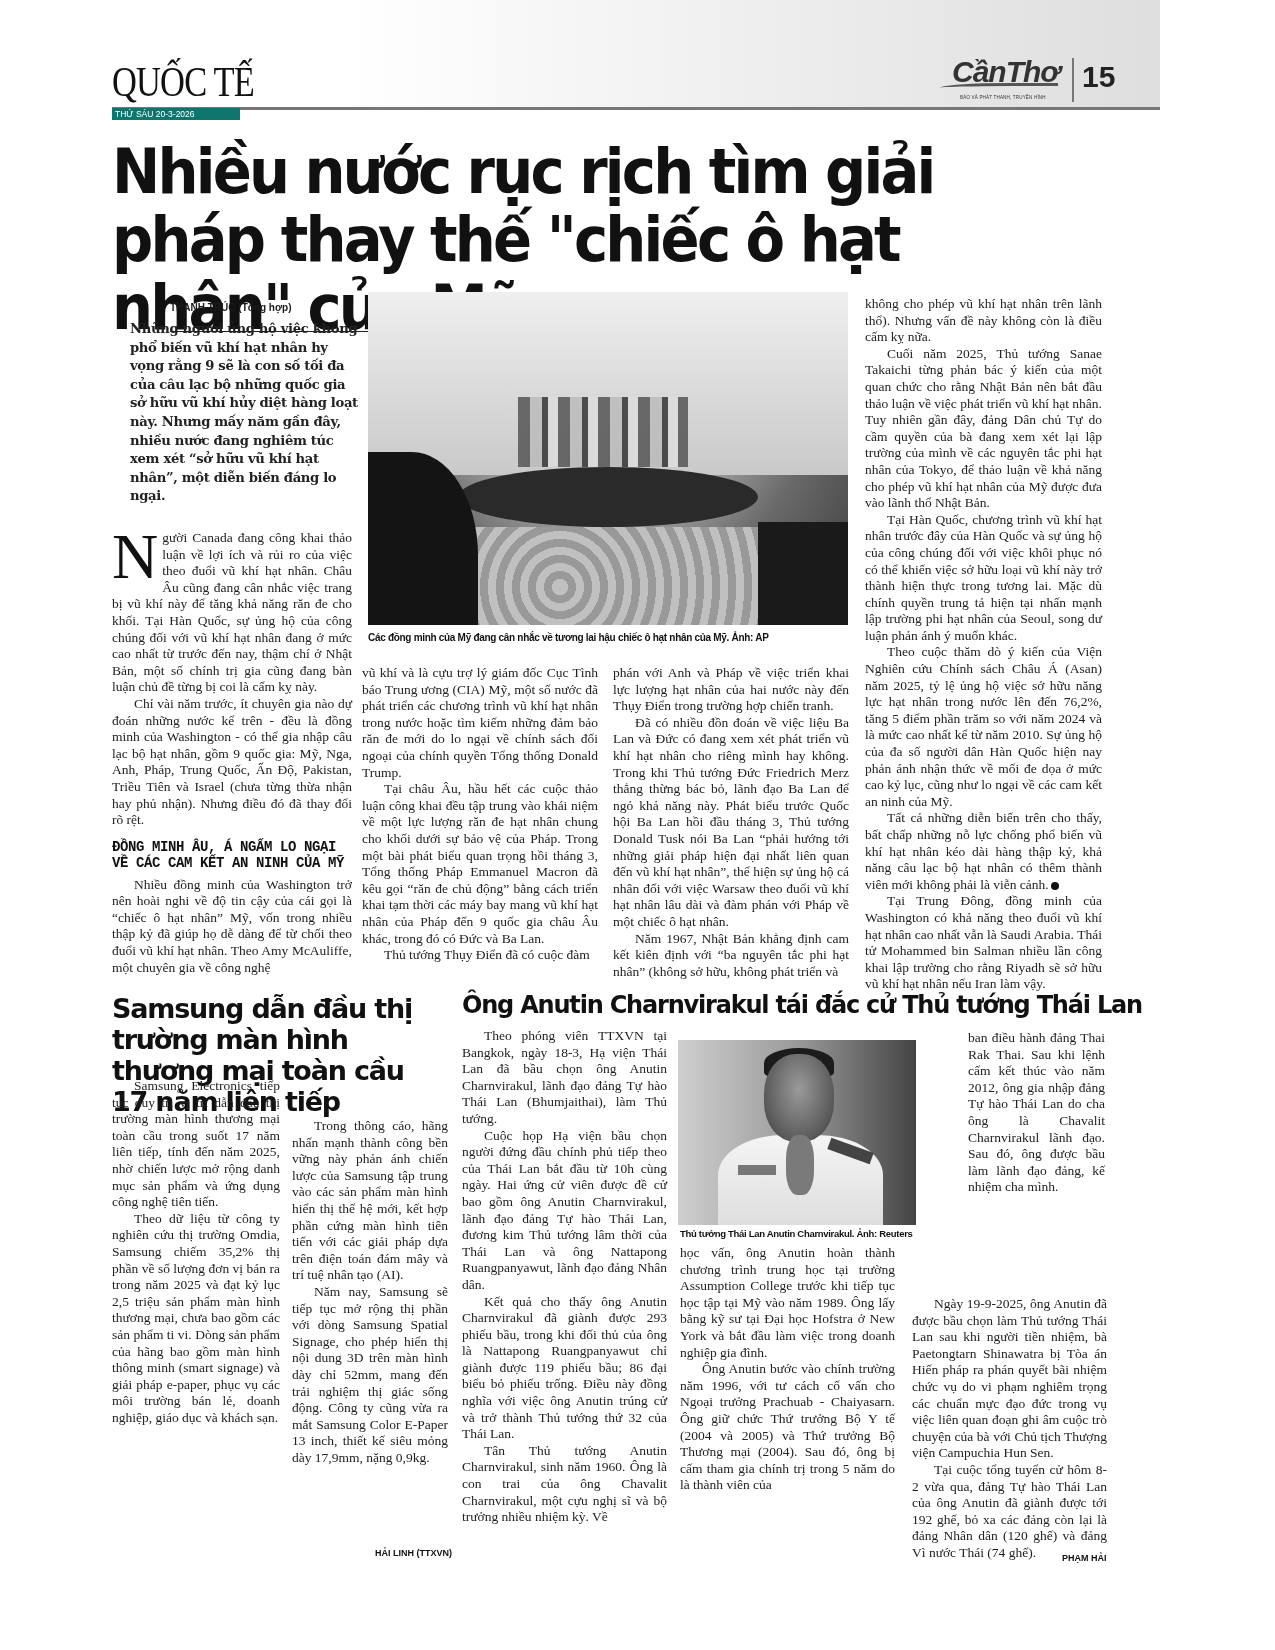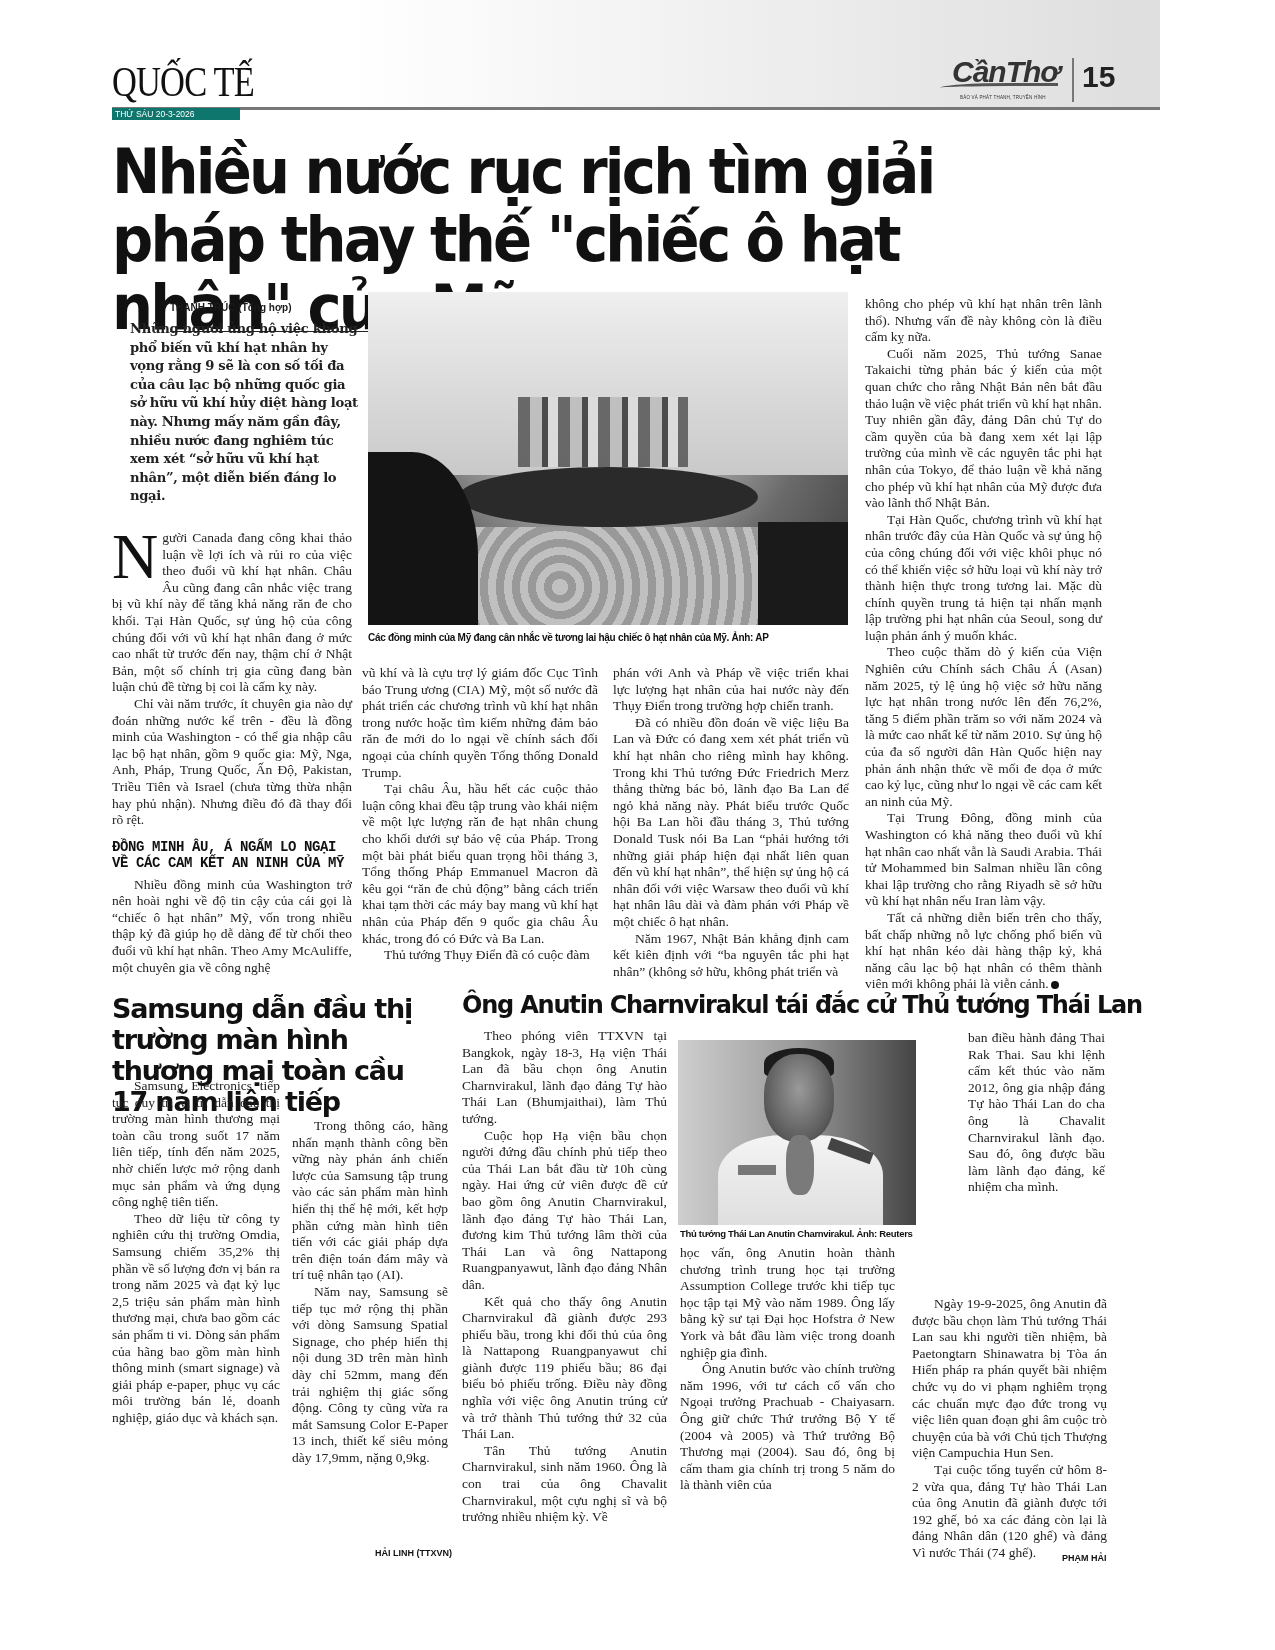--- a/index.html
+++ b/index.html
@@ -117,22 +117,22 @@
   <p class="noindent">phán với Anh và Pháp về việc triển khai lực lượng hạt nhân của hai nước này đến Thụy Điển trong trường hợp chiến tranh.</p>
   <p>Đã có nhiều đồn đoán về việc liệu Ba Lan và Đức có đang xem xét phát triển vũ khí hạt nhân cho riêng mình hay không. Trong khi Thủ tướng Đức Friedrich Merz thẳng thừng bác bỏ, lãnh đạo Ba Lan để ngỏ khả năng này. Phát biểu trước Quốc hội Ba Lan hồi đầu tháng 3, Thủ tướng Donald Tusk nói Ba Lan “phải hướng tới những giải pháp hiện đại nhất liên quan đến vũ khí hạt nhân”, thể hiện sự ủng hộ cá nhân đối với việc Warsaw theo đuổi vũ khí hạt nhân lâu dài và đàm phán với Pháp về một chiếc ô hạt nhân.</p>
   <p>Năm 1967, Nhật Bản khẳng định cam kết kiên định với “ba nguyên tắc phi hạt nhân” (không sở hữu, không phát triển và</p>
 </div>
 
 <div class="col" style="left:865px; top:296px; width:237px;">
   <p class="noindent">không cho phép vũ khí hạt nhân trên lãnh thổ). Nhưng vấn đề này không còn là điều cấm kỵ nữa.</p>
   <p>Cuối năm 2025, Thủ tướng Sanae Takaichi từng phản bác ý kiến của một quan chức cho rằng Nhật Bản nên bắt đầu thảo luận về việc phát triển vũ khí hạt nhân. Tuy nhiên gần đây, đảng Dân chủ Tự do cầm quyền của bà đang xem xét lại lập trường của mình về các nguyên tắc phi hạt nhân của Tokyo, để thảo luận về khả năng cho phép vũ khí hạt nhân của Mỹ được đưa vào lãnh thổ Nhật Bản.</p>
   <p>Tại Hàn Quốc, chương trình vũ khí hạt nhân trước đây của Hàn Quốc và sự ủng hộ của công chúng đối với việc khôi phục nó có thể khiến việc sở hữu loại vũ khí này trở thành hiện thực trong tương lai. Mặc dù chính quyền trung tả hiện tại nhấn mạnh lập trường phi hạt nhân của Seoul, song dư luận phản ánh ý muốn khác.</p>
   <p>Theo cuộc thăm dò ý kiến của Viện Nghiên cứu Chính sách Châu Á (Asan) năm 2025, tỷ lệ ủng hộ việc sở hữu năng lực hạt nhân trong nước lên đến 76,2%, tăng 5 điểm phần trăm so với năm 2024 và là mức cao nhất kể từ năm 2010. Sự ủng hộ của đa số người dân Hàn Quốc hiện nay phản ánh nhận thức về mối đe dọa ở mức cao kỷ lục, cũng như lo ngại về các cam kết an ninh của Mỹ.</p>
+  <p><span>Tất cả những diễn biến trên cho thấy, bất chấp những nỗ lực chống phổ biến vũ khí hạt nhân kéo dài hàng thập kỷ, khả năng câu lạc bộ hạt nhân có thêm thành viên mới không phải là viễn cảnh.</span><span class="endmark"></span></p>
   <p>Tại Trung Đông, đồng minh của Washington có khả năng theo đuổi vũ khí hạt nhân cao nhất vẫn là Saudi Arabia. Thái tử Mohammed bin Salman nhiều lần công khai lập trường cho rằng Riyadh sẽ sở hữu vũ khí hạt nhân nếu Iran làm vậy.</p>
-  <p><span>Tất cả những diễn biến trên cho thấy, bất chấp những nỗ lực chống phổ biến vũ khí hạt nhân kéo dài hàng thập kỷ, khả năng câu lạc bộ hạt nhân có thêm thành viên mới không phải là viễn cảnh.</span><span class="endmark"></span></p>
 </div>
 
 <h2 class="h2" style="left:112px; top:993px; width:320px; font-size:27px; line-height:31px;">Samsung dẫn đầu thị trường màn hình thương mại toàn cầu 17 năm liên tiếp</h2>
 
 <div class="col" style="left:112px; top:1078px; width:168px;">
   <p>Samsung Electronics tiếp tục duy trì vị trí dẫn đầu thị trường màn hình thương mại toàn cầu trong suốt 17 năm liên tiếp, tính đến năm 2025, nhờ chiến lược mở rộng danh mục sản phẩm và ứng dụng công nghệ tiên tiến.</p>
   <p>Theo dữ liệu từ công ty nghiên cứu thị trường Omdia, Samsung chiếm 35,2% thị phần về số lượng đơn vị bán ra trong năm 2025 và đạt kỷ lục 2,5 triệu sản phẩm màn hình thương mại, chưa bao gồm các sản phẩm ti vi. Dòng sản phẩm của hãng bao gồm màn hình thông minh (smart signage) và giải pháp e-paper, phục vụ các môi trường bán lẻ, doanh nghiệp, giáo dục và khách sạn.</p>
 </div>
 <div class="col" style="left:292px; top:1118px; width:156px;">
   <p>Trong thông cáo, hãng nhấn mạnh thành công bền vững này phản ánh chiến lược của Samsung tập trung vào các sản phẩm màn hình hiển thị thế hệ mới, kết hợp phần cứng màn hình tiên tiến với các giải pháp dựa trên điện toán đám mây và trí tuệ nhân tạo (AI).</p>

